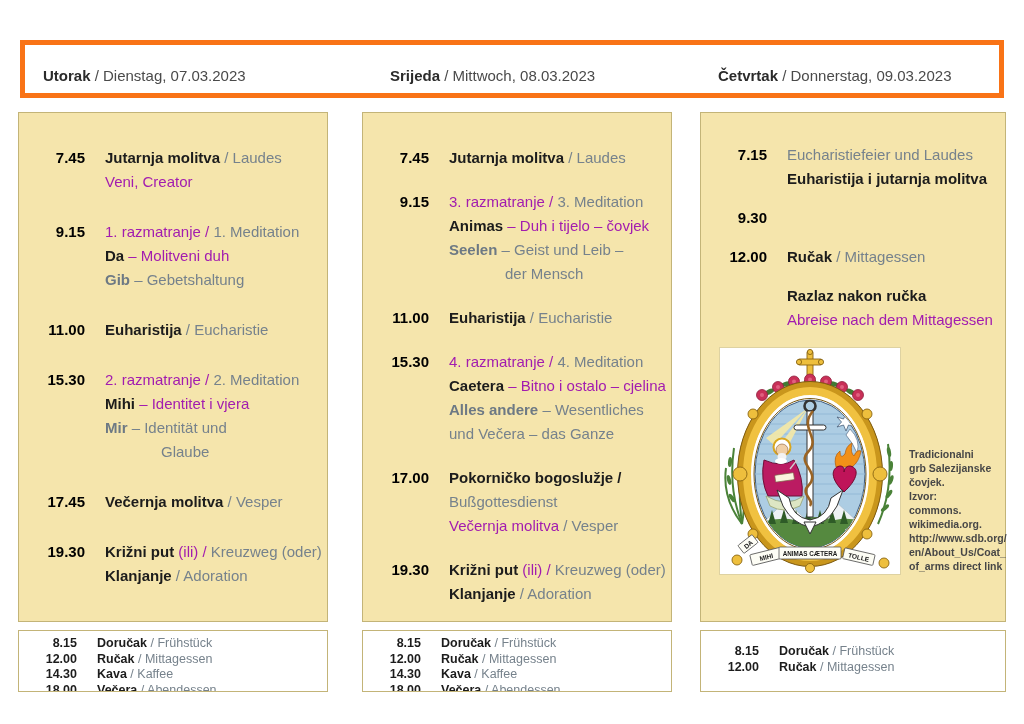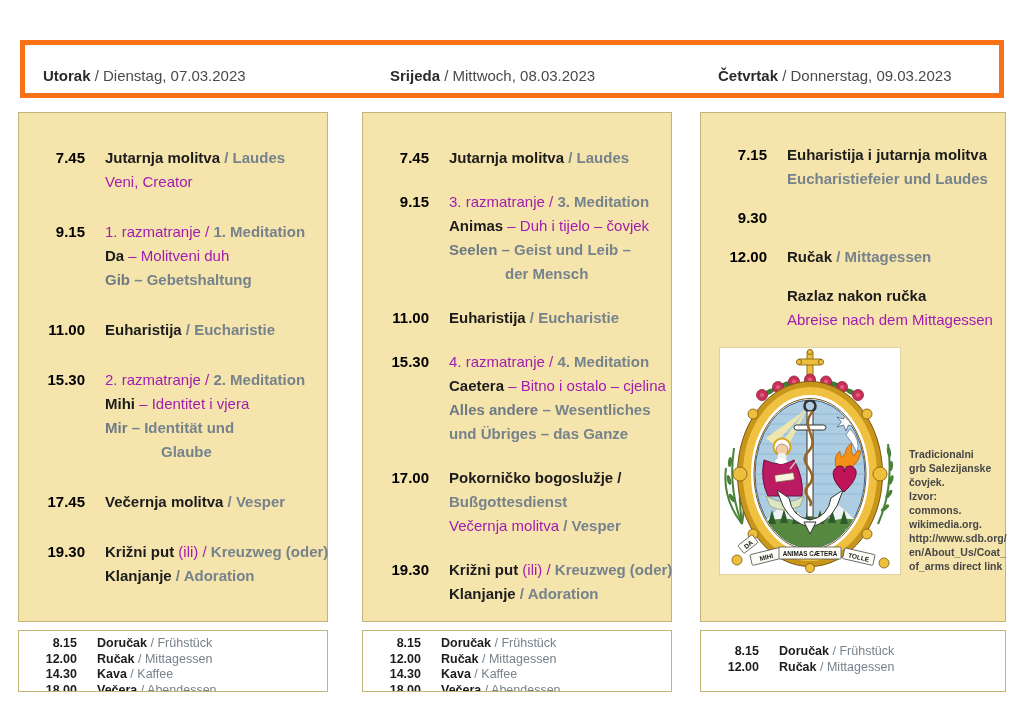--- a/index.html
+++ b/index.html
@@ -19,21 +19,21 @@
   .p3 .events{padding-top:30px;}
   .event{display:flex;margin-bottom:26px;}
   .p2 .event{margin-bottom:20px;}
   .p3 .event{margin-bottom:15px;}
   .time{flex:none;width:52px;text-align:right;font-weight:700;color:#000000;line-height:24px;}
   .body{margin-left:20px;}
   .line{line-height:24px;white-space:nowrap;}
   .line.ind{padding-left:56px;}
   .sb{font-weight:700;color:#1c1c1c;}
   .sr{color:#a21caf;}
-  .sg{color:#76828c;font-weight:bold;}
+  .sg{color:#76828c;}
   .sgb{color:#6d7984;font-weight:700;}
   
   .emblem-row{display:flex;margin:6px 0 0 18px;}
   .emblem-box{flex:none;width:180px;height:226px;background:#fff;border:1px solid #ded2a2;box-sizing:content-box;}
   .caption{margin:100px 0 0 8px;width:100px;font-size:10.5px;line-height:14px;color:#474747;}
   .caption div{white-space:nowrap;font-weight:bold;}
   
   .footer-box{position:absolute;top:630px;height:62px;background:#fff;
               border:1px solid #c3b478;box-sizing:border-box;overflow:hidden;}
   .f1{left:18px;width:310px}.f2{left:362px;width:310px}.f3{left:700px;width:306px}
@@ -125,21 +125,21 @@
           <div class="body">
             <div class="line"><span class="sb">Euharistija</span><span class="sg"> / Eucharistie</span></div>
           </div>
         </div>
         <div class="event">
           <div class="time">15.30</div>
           <div class="body">
             <div class="line"><span class="sr">4. razmatranje / </span><span class="sg">4. Meditation</span></div>
             <div class="line"><span class="sb">Caetera</span><span class="sr"> – Bitno i ostalo – cjelina</span></div>
             <div class="line"><span class="sgb">Alles andere</span><span class="sg"> – Wesentliches</span></div>
-            <div class="line"><span class="sg">und Übriges – das Ganze</span></div>
+            <div class="line"><span class="sg">und Večera – das Ganze</span></div>
           </div>
         </div>
         <div class="event">
           <div class="time">17.00</div>
           <div class="body">
             <div class="line"><span class="sb">Pokorničko bogoslužje /</span></div>
             <div class="line"><span class="sg">Bußgottesdienst</span></div>
             <div class="line"><span class="sr">Večernja molitva</span><span class="sg"> / Vesper</span></div>
           </div>
         </div>
@@ -151,22 +151,22 @@
           </div>
         </div>
       </div>
   </section>
 
   <section class="panel p3">
     <div class="events">
         <div class="event">
           <div class="time">7.15</div>
           <div class="body">
+            <div class="line"><span class="sg">Eucharistiefeier und Laudes</span></div>
             <div class="line"><span class="sb">Euharistija i jutarnja molitva</span></div>
-            <div class="line"><span class="sg">Eucharistiefeier und Laudes</span></div>
           </div>
         </div>
         <div class="event">
           <div class="time">9.30</div>
         </div>
         <div class="event">
           <div class="time">12.00</div>
           <div class="body">
             <div class="line"><span class="sb">Ručak</span><span class="sg"> / Mittagessen</span></div>
           </div>

